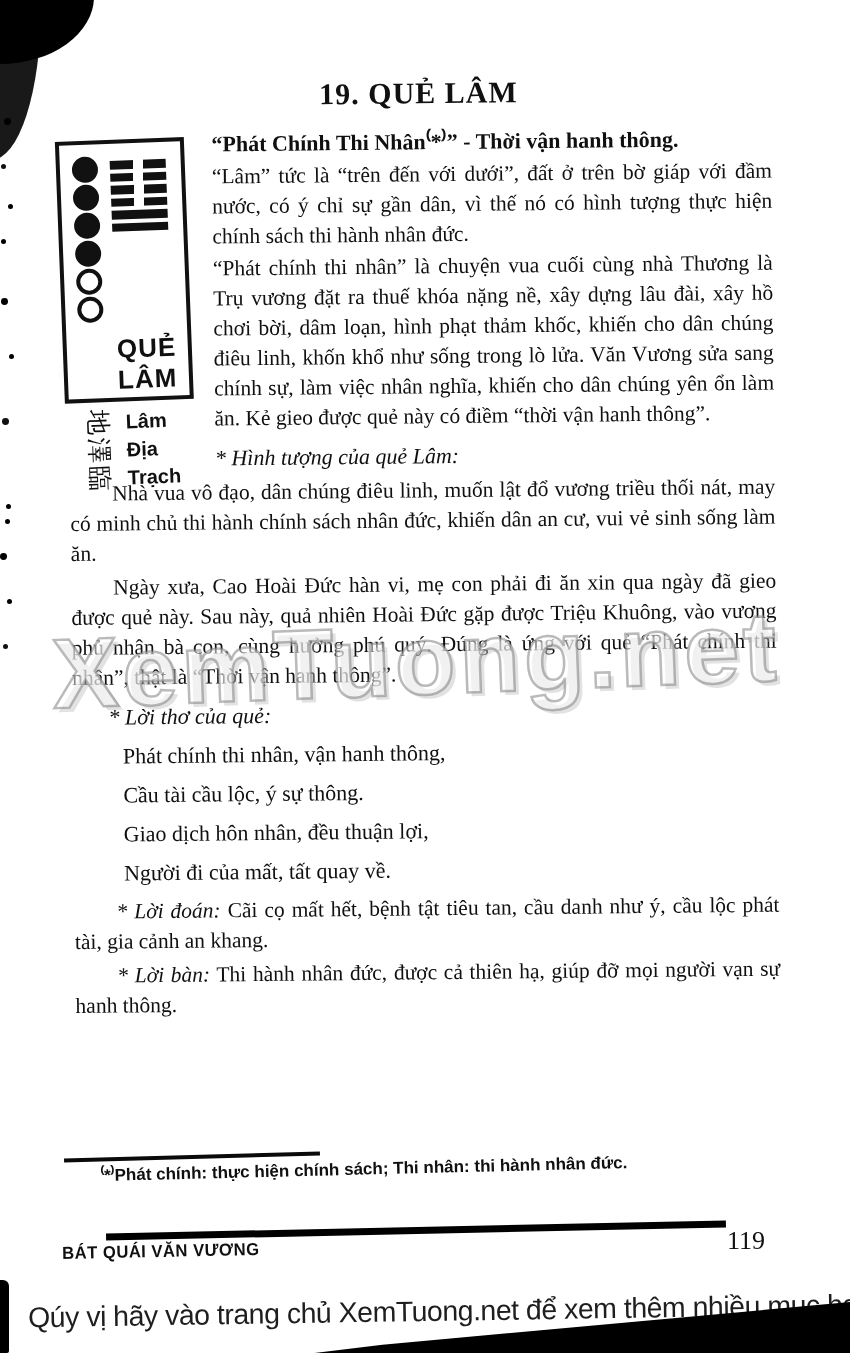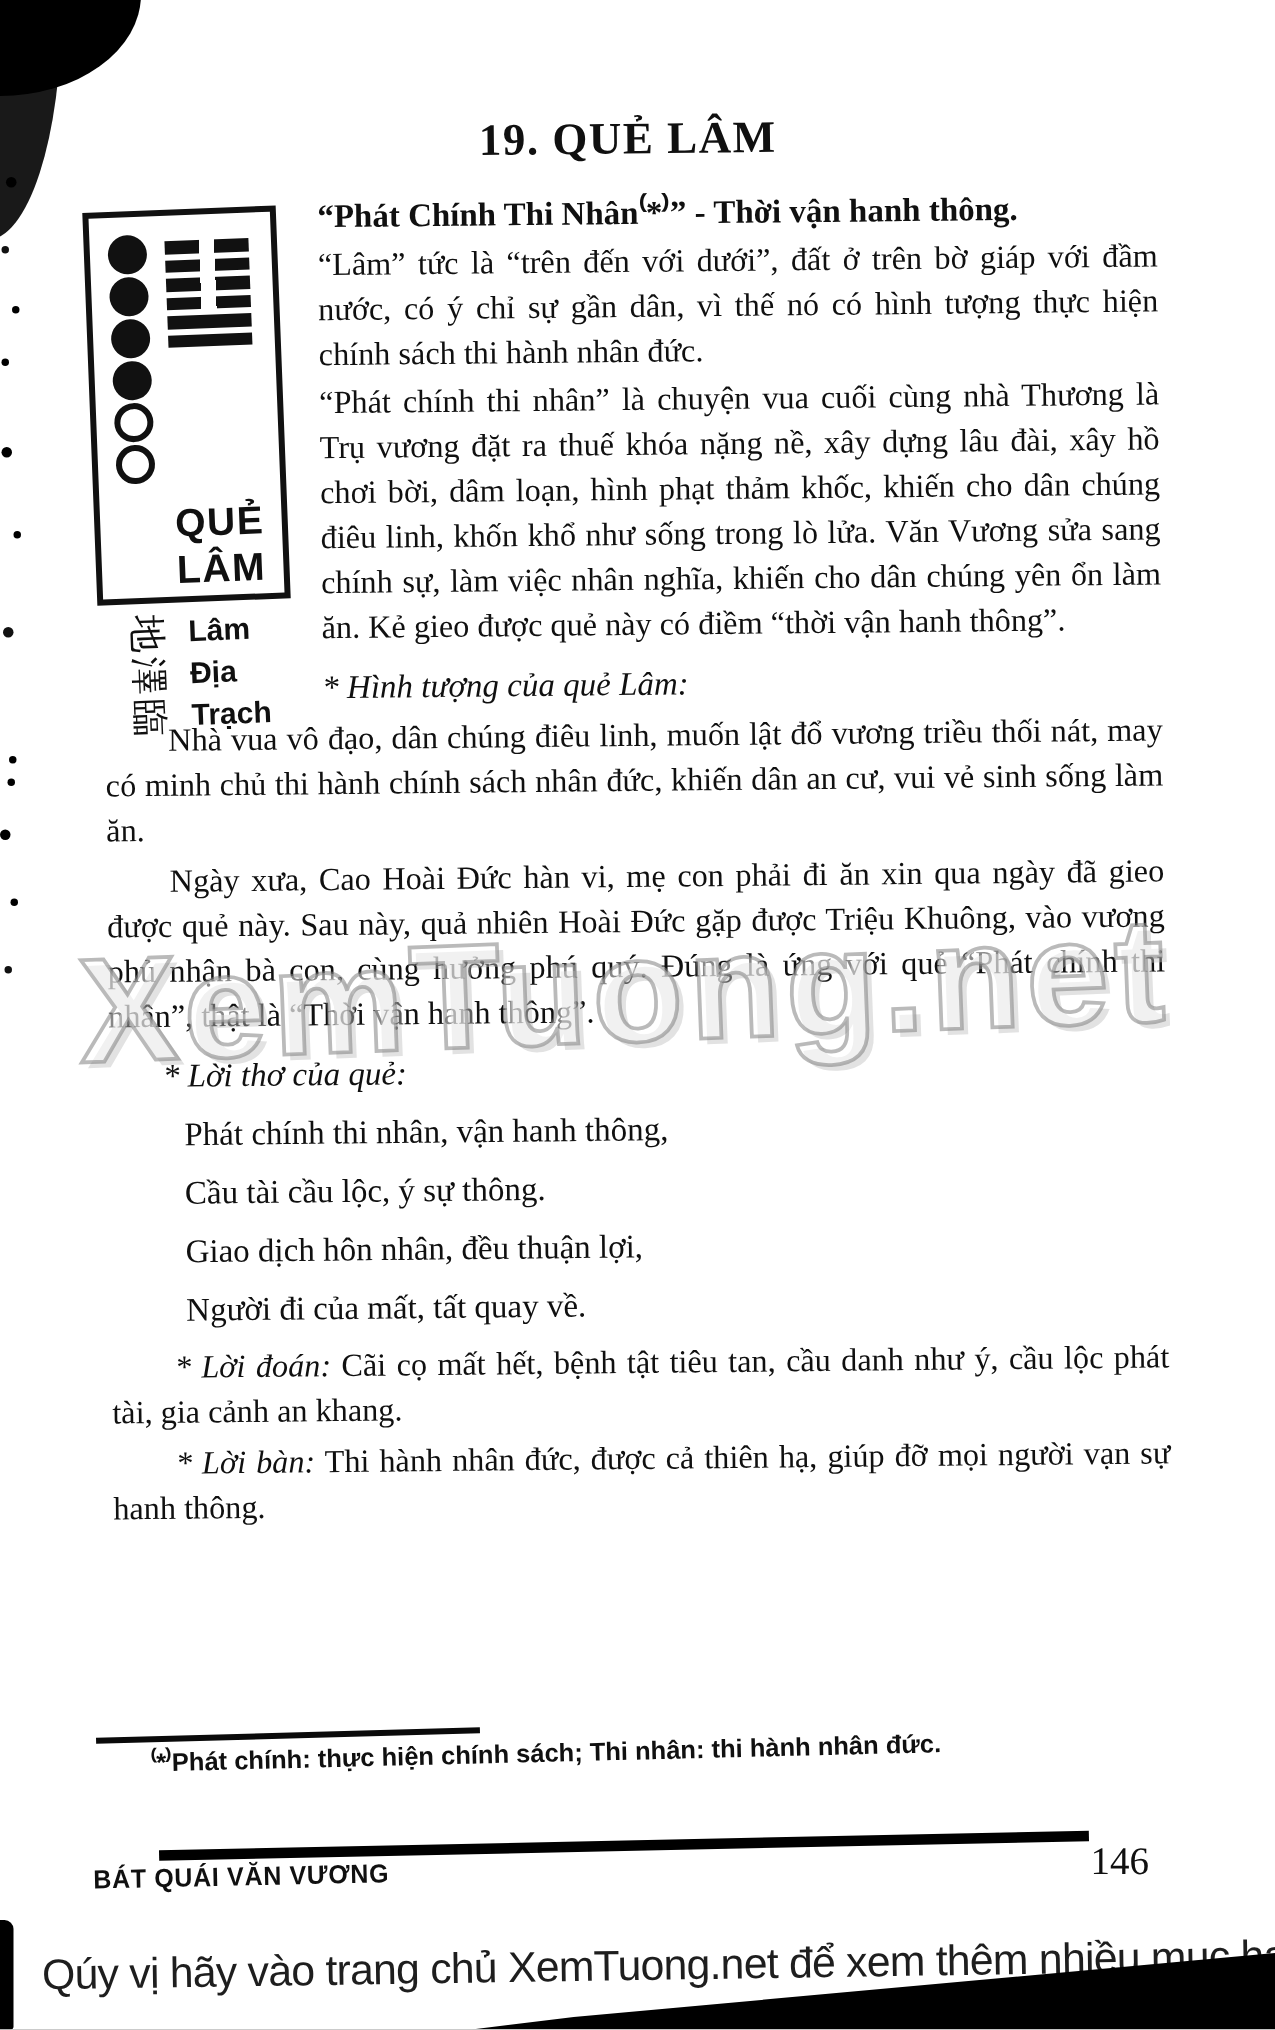--- a/index.html
+++ b/index.html
@@ -219,17 +219,17 @@
 
     <p class="indent body-text"><span class="label-it">* Lời bàn:</span><span> Thi hành nhân đức, được cả thiên hạ, giúp đỡ mọi người vạn sự hanh thông.</span></p>
 
   </div>
 
   <div class="footnote-sep"></div>
   <div class="footnote">⁽*⁾Phát chính: thực hiện chính sách; Thi nhân: thi hành nhân đức.</div>
 
   <div class="footer-rule"></div>
   <div class="footer-left">BÁT QUÁI VĂN VƯƠNG</div>
-  <div class="page-num">146</div>
+  <div class="page-num">119</div>
 
   <div class="banner">Qúy vị hãy vào trang chủ XemTuong.net để xem thêm nhiều mục hay khác.</div>
 
 </div>
 
 </body></html>

